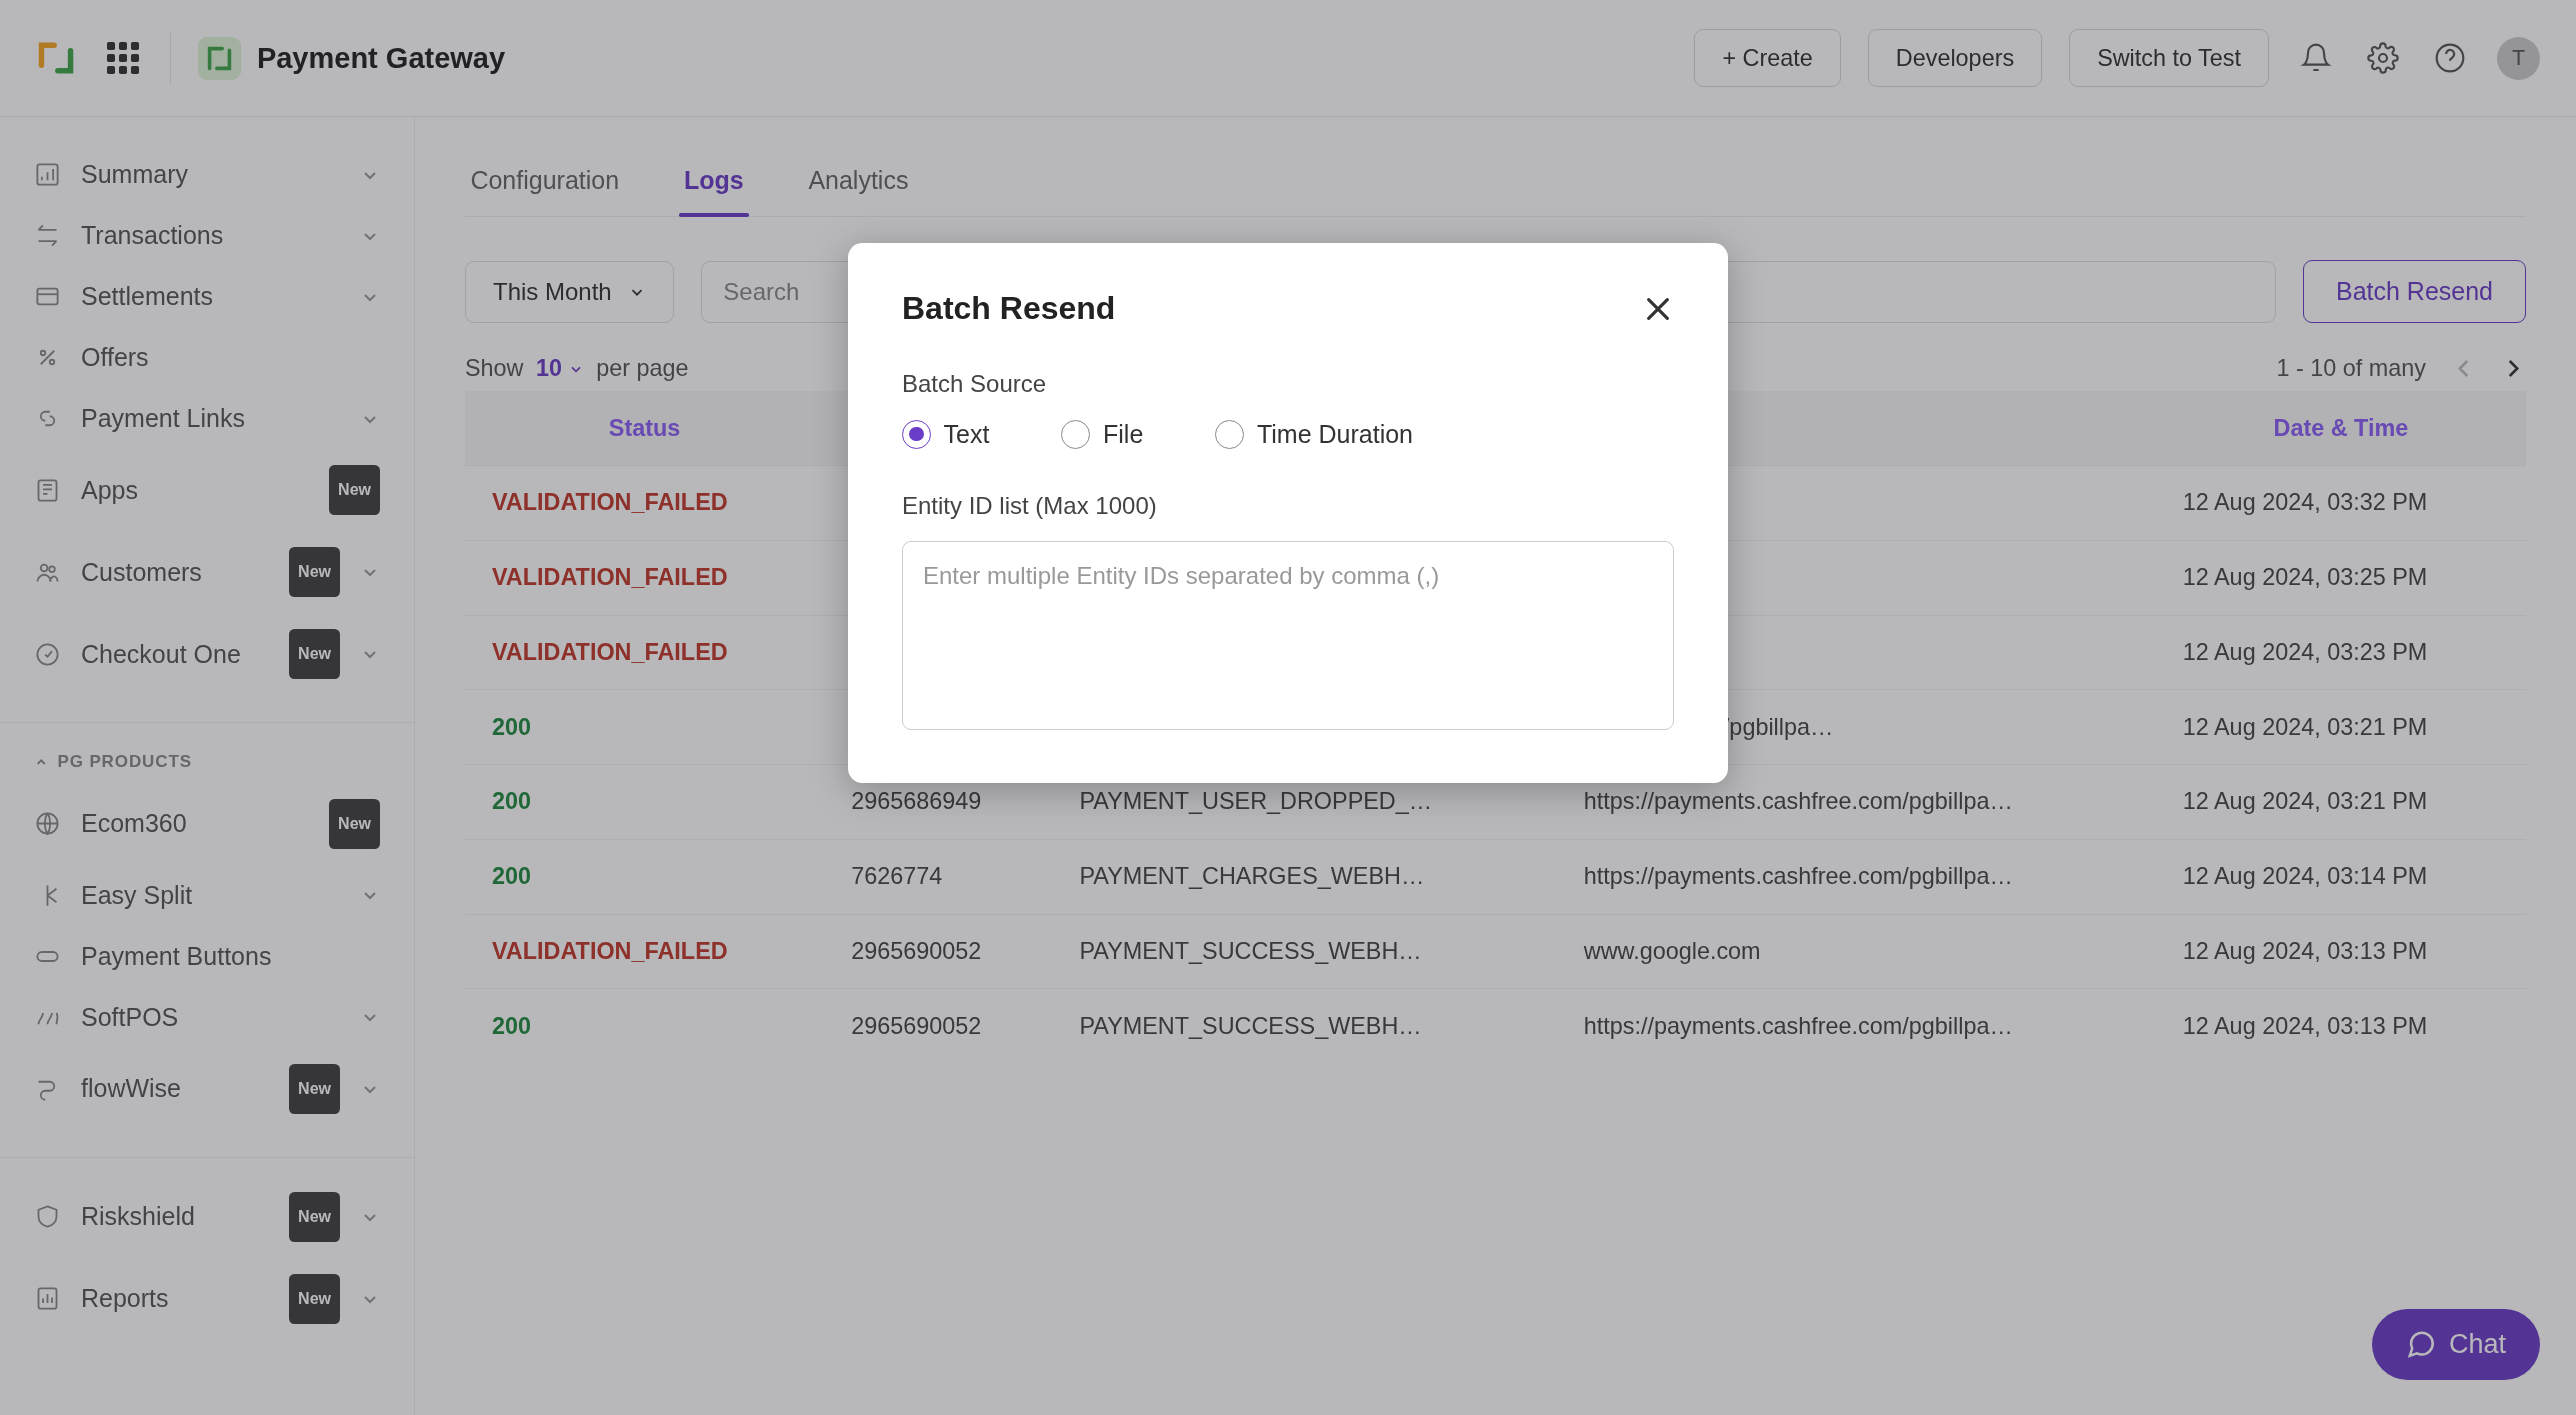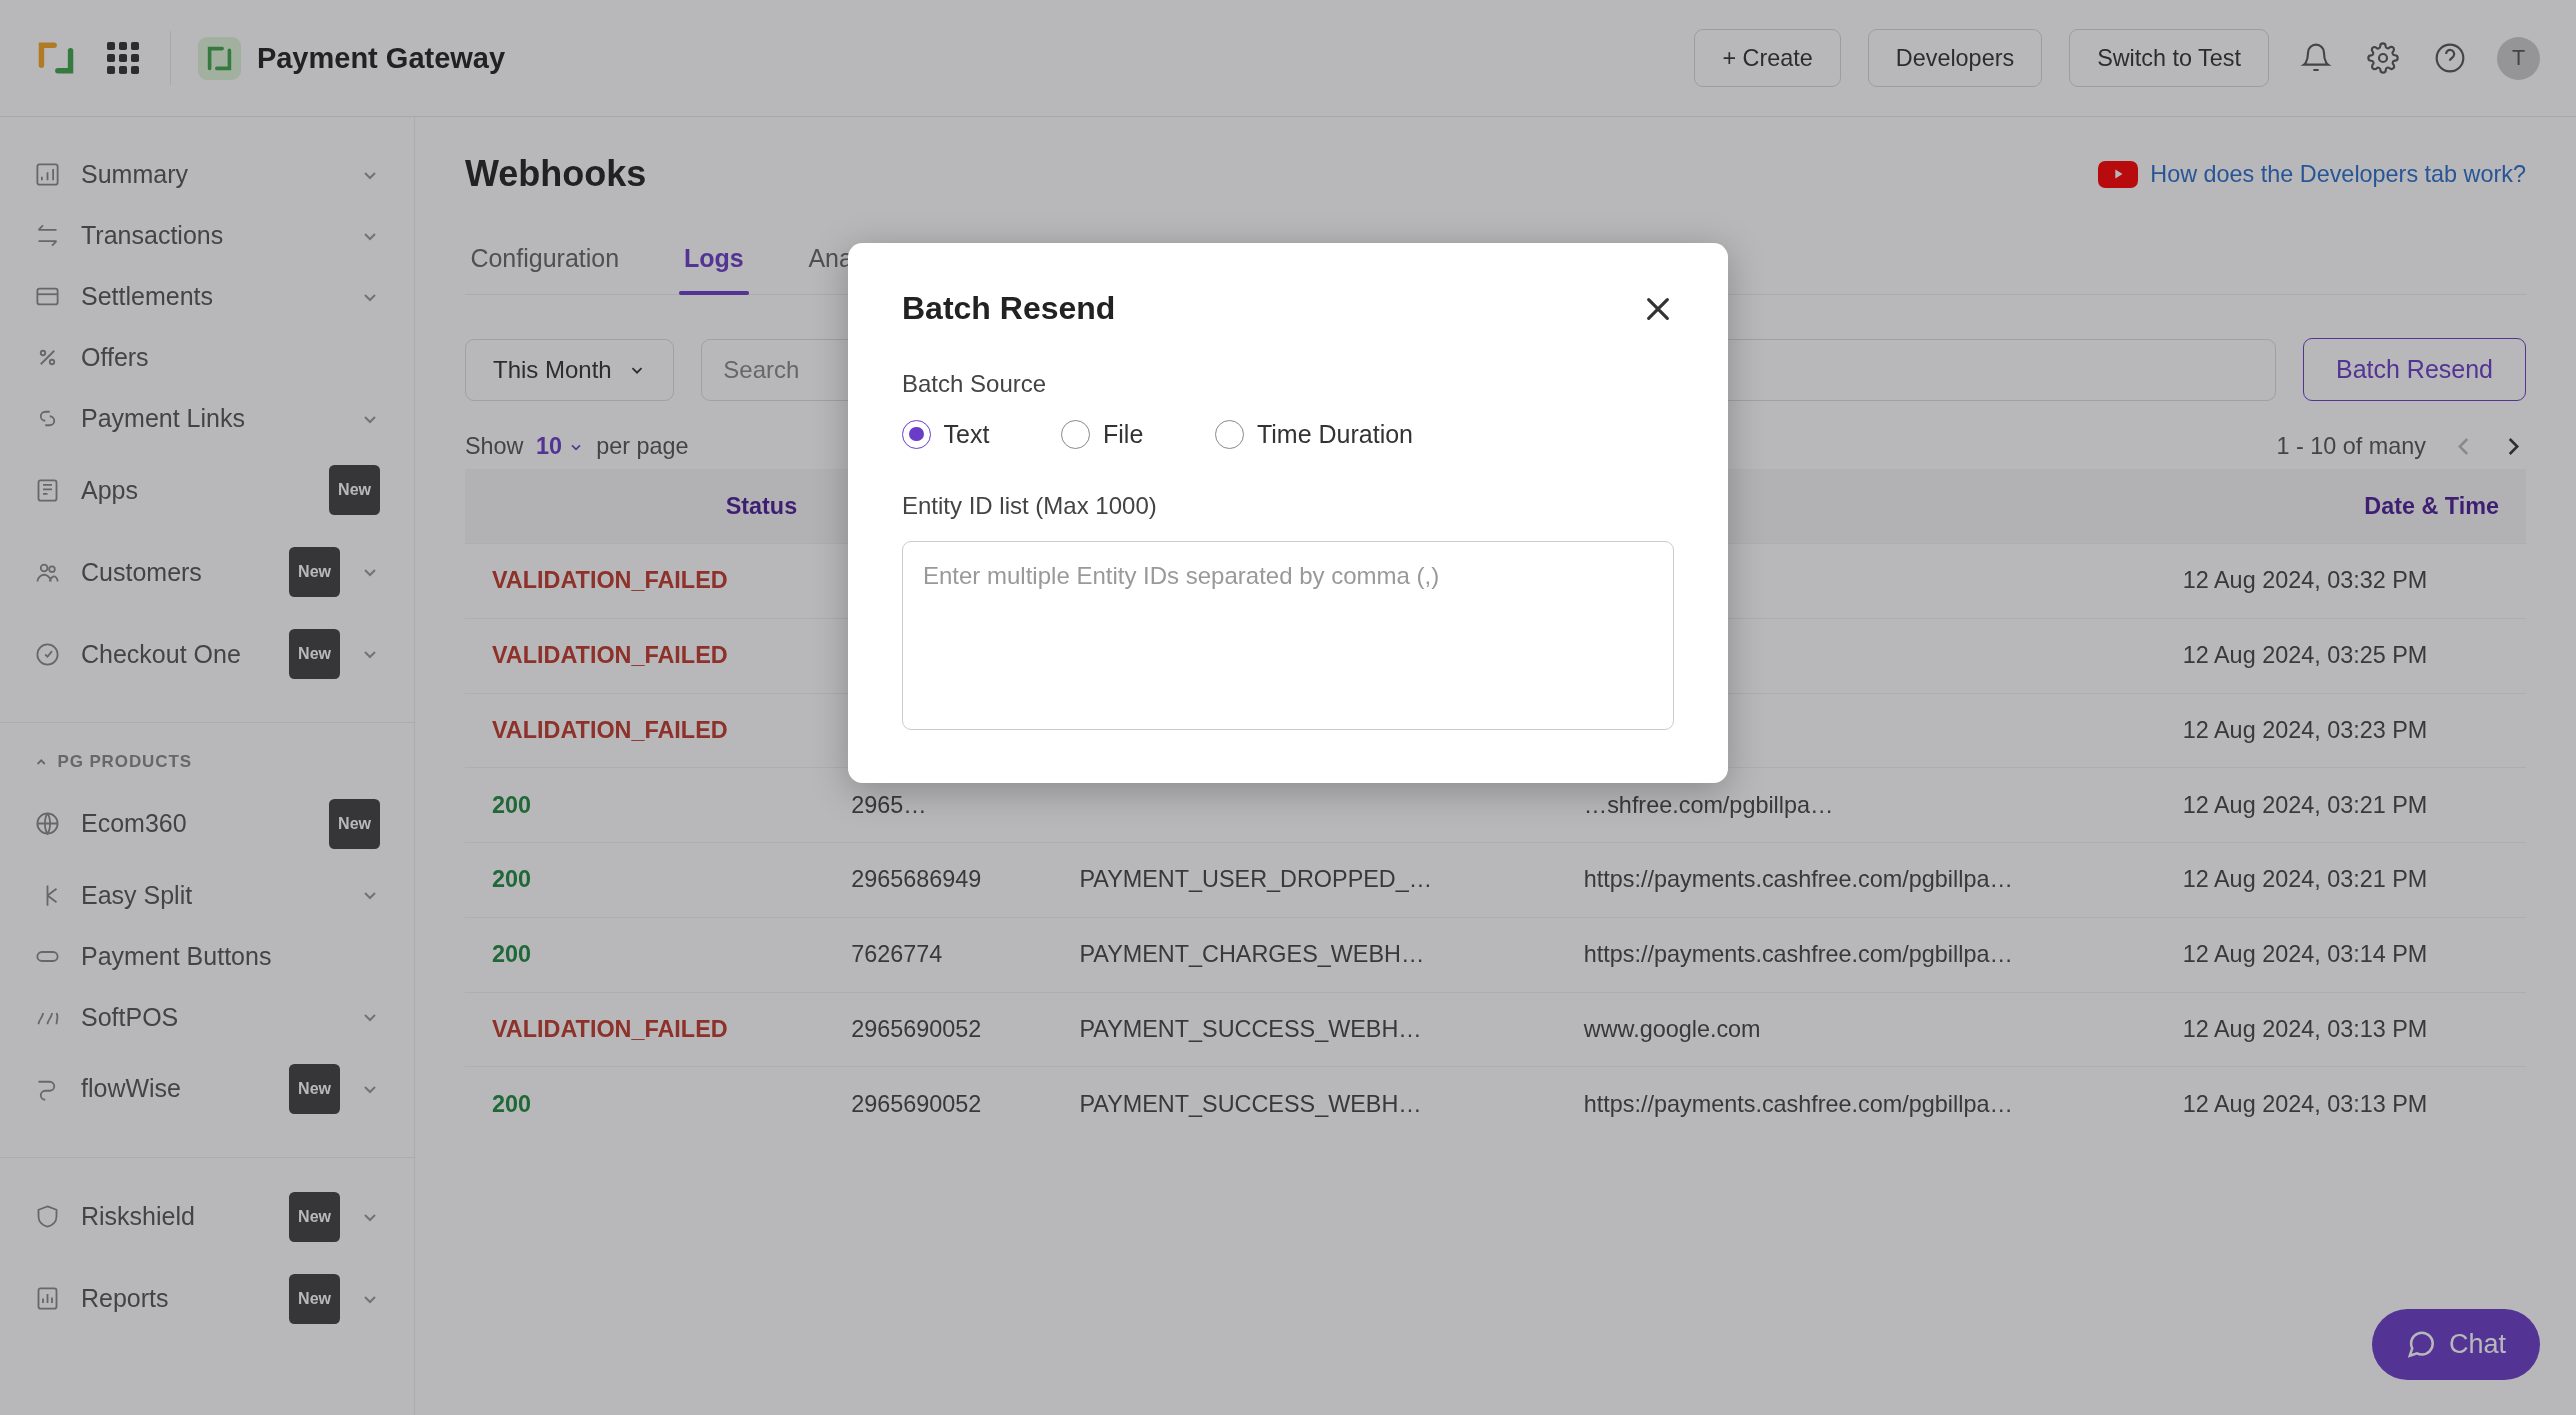--- a/index.html
+++ b/index.html
@@ -52,21 +52,21 @@
 .search-box { flex: 1; border: 0.9px solid #ddd; border-radius: 9px; padding: 16px 21.6px; font-size: 24px; color: #888; }
 .btn-batch { margin-left: auto; border: 0.9px solid #6a3dc8; color: #6a3dc8; background: #fff; border-radius: 9px; padding: 16px 32px; font-size: 25px; font-weight: 500; cursor: pointer; }
 
 .meta-row { display: flex; justify-content: space-between; align-items: center; margin-bottom: 9px; font-size: 23.4px; color: #555; }
 .meta-row .show-ctl { display: flex; align-items: center; gap: 12.6px; }
 .show-num { color: #6a3dc8; font-weight: 600; display: flex; align-items: center; gap: 5.4px; }
 .pager { display: flex; align-items: center; gap: 25px; }
 .pager .pg-icon { width: 25px; height: 25px; cursor: pointer; }
 
 table { width: 100%; border-collapse: collapse; }
-thead th { text-align: right; padding: 23.4px 27px; font-size: 23.4px; font-weight: 600; color: #4c1d95; background: #f7f7f8; }
+thead th { text-align: center; padding: 23.4px 27px; font-size: 23.4px; font-weight: 600; color: #8b5cf6; background: #f7f7f8; }
 tbody td { padding: 23.4px 27px; font-size: 23.4px; border-top: 0.9px solid #f0f0f0; color: #444; }
 .st-fail { color: #c0392b; font-weight: 600; }
 .st-ok { color: #1f8a3f; font-weight: 600; }
 
 
 .overlay { position: absolute; inset: 0; background: rgba(34,34,40,0.32); display: flex; align-items: flex-start; justify-content: center; padding-top: 243px; }
 .modal { width: 880px; background: #fff; border-radius: 14.4px; box-shadow: 0 7.2px 36px rgba(0,0,0,0.25); padding: 47px 54px; }
 .modal-head { display: flex; justify-content: space-between; align-items: center; margin-bottom: 43px; }
 .modal-title { font-size: 32px; font-weight: 700; color: #222; }
 .close-x { width: 32px; height: 32px; cursor: pointer; color: #333; }
@@ -300,31 +300,20 @@
             <span class="badge-new">New</span>
             <svg class="chev chev-svg" viewBox="0 0 20 20">
               <path d="M5 8 L10 13 L15 8"></path>
             </svg>
           </div>
         </div>
     </div>
   </div>
 
   <div class="main">
-    <div class="title-row">
-      <h1>Webhooks</h1>
-      <div class="howlink">
-        <div class="yt">
-            <svg viewBox="0 0 18 18">
-              <path d="M6 4 L14 9 L6 14 Z"></path>
-            </svg>
-          </div>
-        <span>How does the Developers tab work?</span>
-      </div>
-    </div>
 
     <div class="tabs">
       <div class="tab">Configuration</div>
       <div class="tab active">Logs</div>
       <div class="tab">Analytics</div>
     </div>
 
     <div class="toolbar-row">
       <div class="drop">
         <span>This Month</span>

